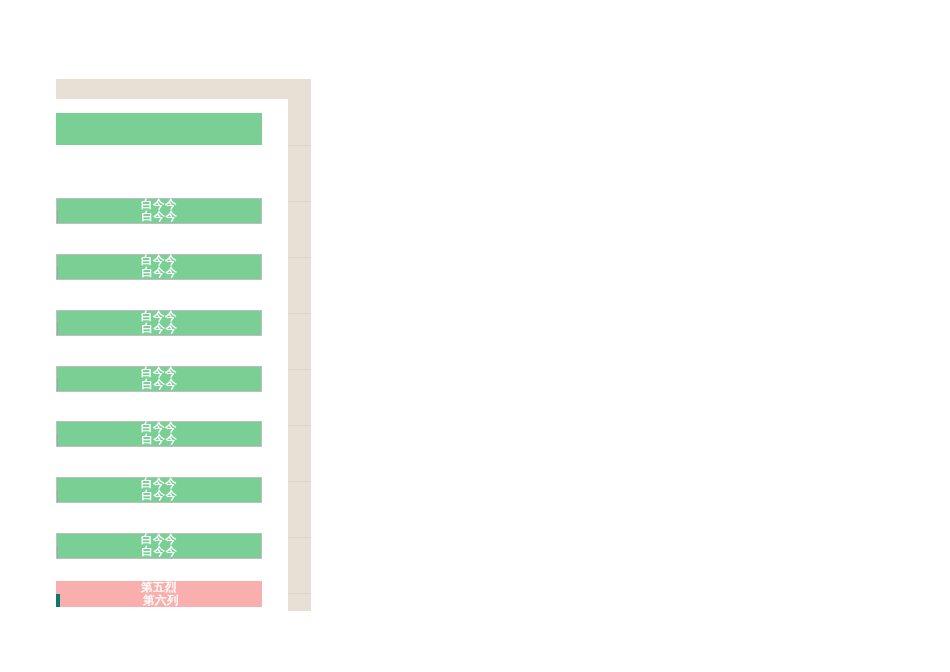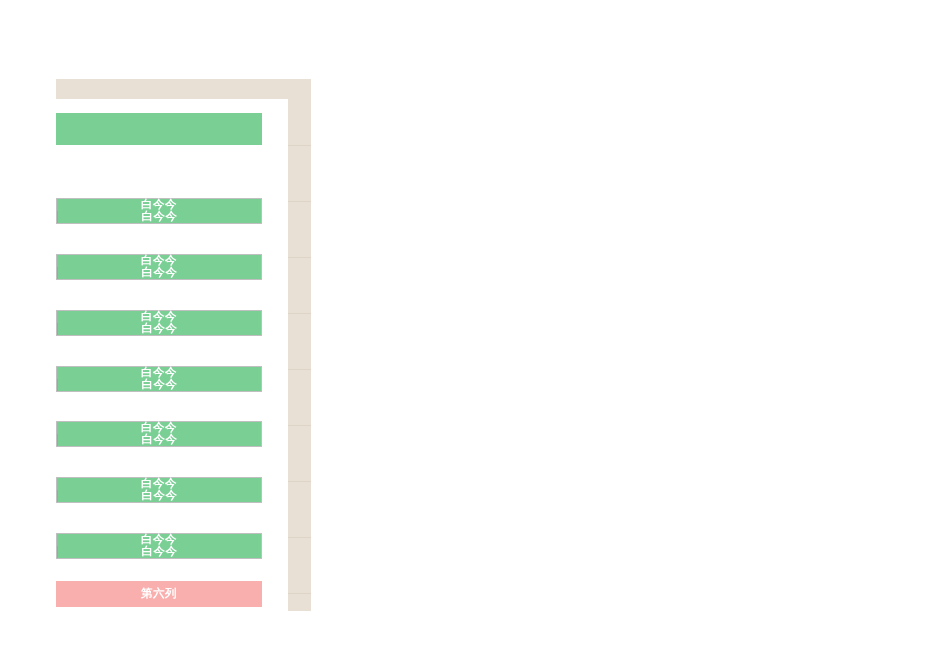--- a/index.html
+++ b/index.html
@@ -90,21 +90,21 @@
   .row.green .cell {
     background: #7ACF95;
   }
   .row.green .cell + .cell {
     border-left: 1px solid #9AA89E;
   }
   .row.pink .cell {
     background: #F9AFAE;
   }
   .row.pink .cell + .cell {
-    border-left: 2px solid #0f766e;
+    border-left: 4px solid #0f766e;
   }
 </style>
 </head>
 <body>
 
 <div class="canvas">
 
   <div class="frame-top" style="left: 56px; top: 79px; width: 255px; height: 20px; background: rgb(232, 224, 212);"></div>
 
   <div class="frame-side" style="left: 288px; top: 99px; width: 23px; height: 512px; background: rgb(232, 224, 212);">
@@ -144,17 +144,18 @@
       </div>
       <div class="row green" style="left: 56px; top: 477px; width: 206px; height: 26px;">
         <div class="cell">白今今</div>
         <div class="cell">白今今</div>
       </div>
       <div class="row green" style="left: 56px; top: 533px; width: 206px; height: 26px;">
         <div class="cell">白今今</div>
         <div class="cell">白今今</div>
       </div>
       <div class="row pink" style="left: 56px; top: 581px; width: 206px; height: 26px;">
+        <div class="cell">第五烈</div>
         <div class="cell">第六列</div>
       </div>
     </div>
 
 </div>
 
 </body></html>

